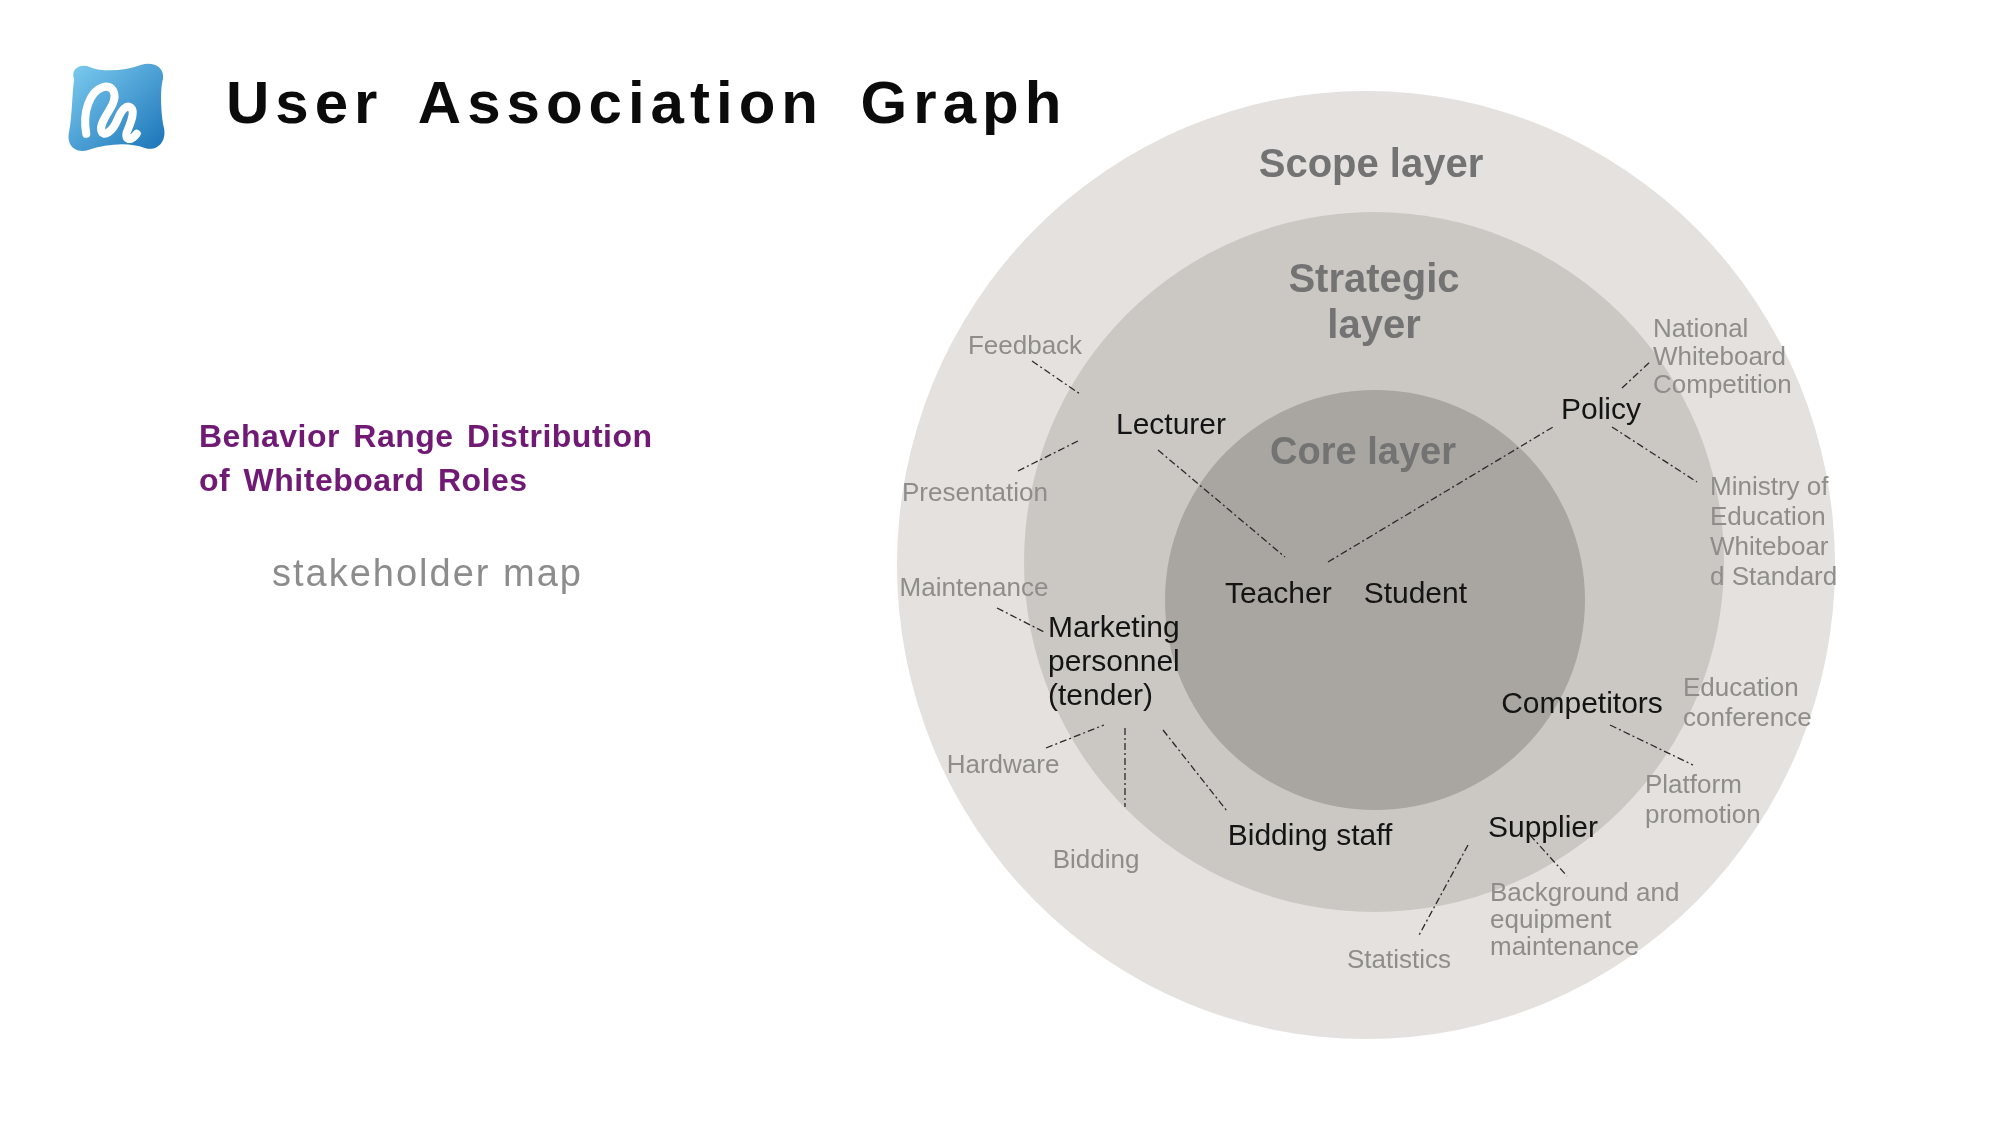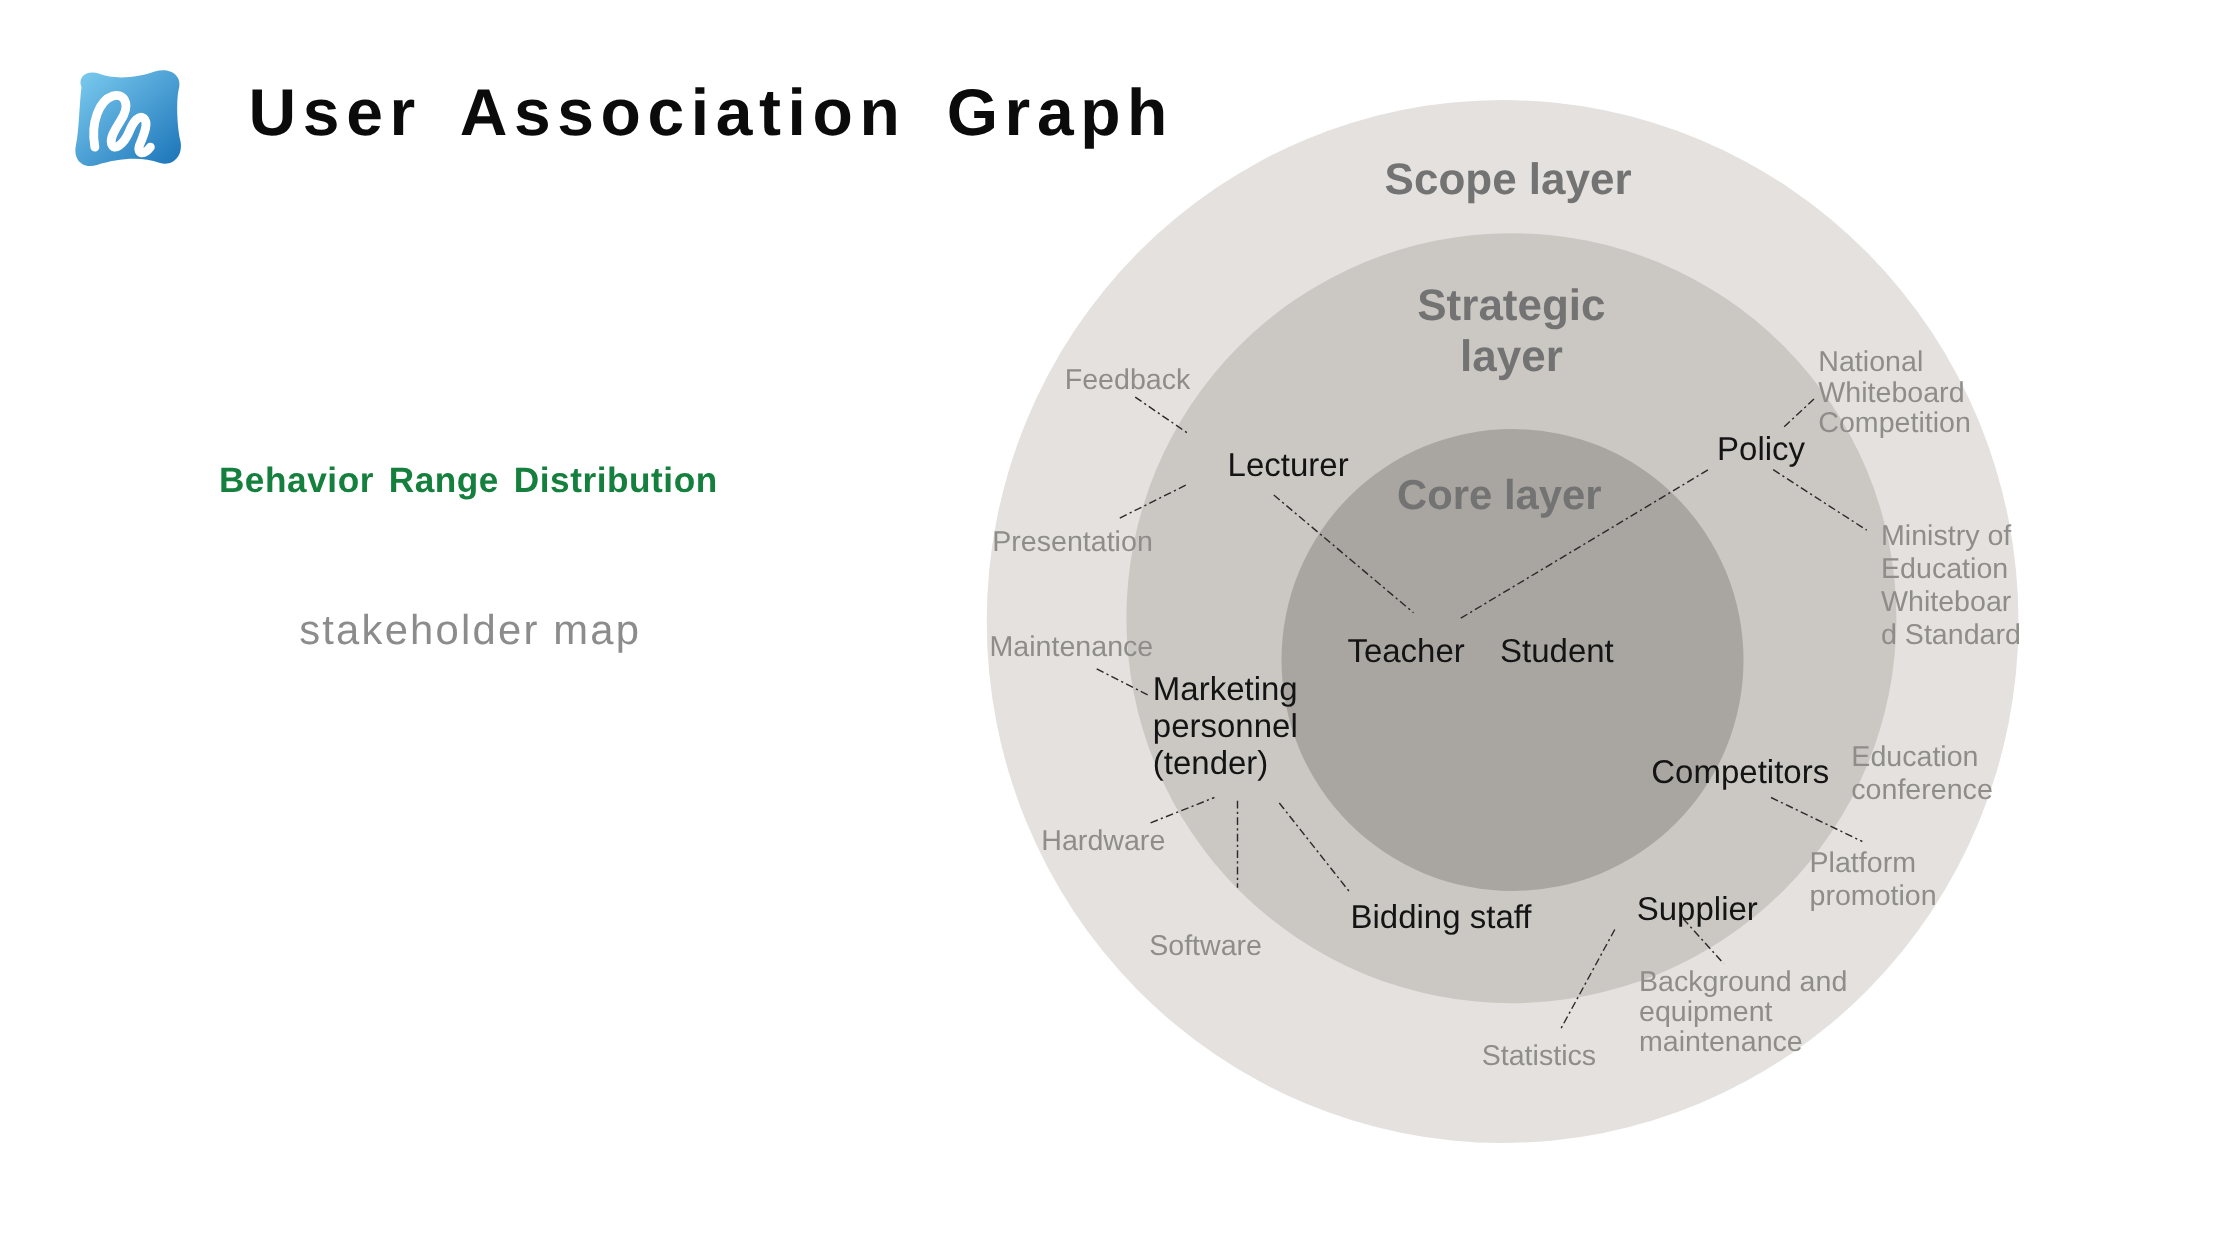--- a/index.html
+++ b/index.html
@@ -15,21 +15,21 @@
   
   .app-title{
     left:226px;top:68px;
     font-size:60px;font-weight:bold;color:#0b0b0b;
     letter-spacing:6px;word-spacing:14px;white-space:nowrap;
   }
   .logo-wrap{left:62px;top:58px;width:108px;height:98px;}
   
   .panel-heading{
     left:199px;top:414px;
-    font-size:32px;font-weight:bold;color:#15803d;
+    font-size:32px;font-weight:bold;color:#701a75;
     line-height:44px;letter-spacing:0.5px;word-spacing:4px;
   }
   .panel-subtitle{
     left:272px;top:552px;
     font-size:38px;color:#8c8c8c;letter-spacing:2px;white-space:nowrap;
   }
   
   .layer-title{color:#737373;font-weight:bold;text-align:center;}
   .scope-title{left:1371px;top:141px;font-size:40px;}
   .strategic-title{left:1374px;top:255px;font-size:40px;line-height:46px;}
@@ -78,20 +78,21 @@
              C14,94 4,86 7,72 C10,58 10,34 12,20 Z" fill="url(#logoGrad)"></path>
     <path d="M24,74 C20,52 28,32 40,28 C50,25 55,34 50,45 C45,55 37,64 39,71
              C41,78 50,72 55,60 C59,50 64,45 68,48 C73,52 68,63 64,73
              C62,80 68,82 74,74" fill="none" stroke="#ffffff" stroke-width="8" stroke-linecap="round"></path>
   </svg>
 </div>
 <div class="abs app-title label">User Association Graph</div>
 
 <div class="abs panel-heading label">
   <div>Behavior Range Distribution</div>
+  <div>of Whiteboard Roles</div>
 </div>
 <div class="abs panel-subtitle label">stakeholder map</div>
 
 <div class="abs centered layer-title scope-title label">Scope layer</div>
 <div class="abs centered layer-title strategic-title label">
   <div>Strategic</div>
   <div>layer</div>
 </div>
 <div class="abs centered layer-title core-title label">Core layer</div>
 
@@ -108,21 +109,21 @@
   <div>(tender)</div>
 </div>
 <div class="abs centered node label" style="left:1310px;top:818px;">Bidding staff</div>
 <div class="abs centered node label" style="left:1505px;top:810px;margin-left:38px;">Supplier</div>
 <div class="abs centered node label" style="left:1582px;top:686px;">Competitors</div>
 
 <div class="abs centered sat label" style="left:1025px;top:330px;">Feedback</div>
 <div class="abs centered sat label" style="left:975px;top:477px;">Presentation</div>
 <div class="abs centered sat label" style="left:974px;top:572px;">Maintenance</div>
 <div class="abs centered sat label" style="left:1003px;top:749px;">Hardware</div>
-<div class="abs centered sat label" style="left:1096px;top:844px;">Software</div>
+<div class="abs centered sat label" style="left:1096px;top:844px;">Bidding</div>
 <div class="abs centered sat label" style="left:1399px;top:944px;">Statistics</div>
 
 <div class="abs sat multiline label" style="left:1653px;top:314px;line-height:28px;">
   <div>National</div>
   <div>Whiteboard</div>
   <div>Competition</div>
 </div>
 
 <div class="abs sat multiline label" style="left:1710px;top:471px;line-height:30px;">
   <div>Ministry of</div>

